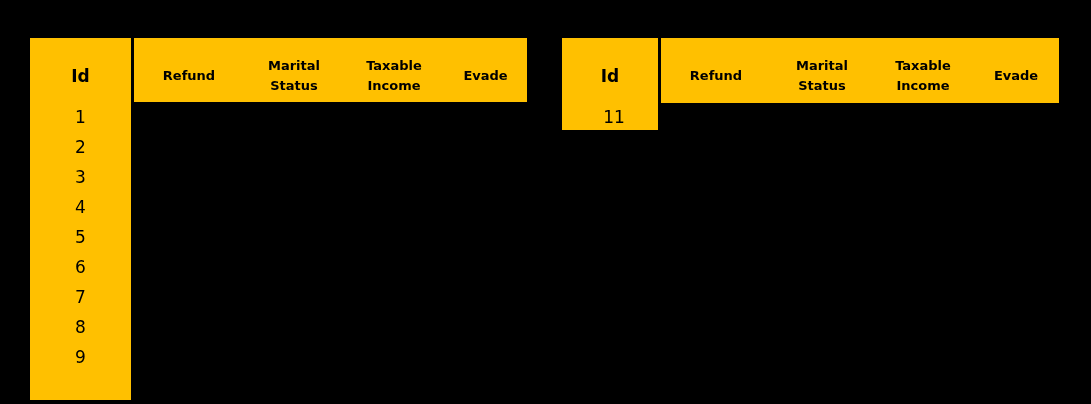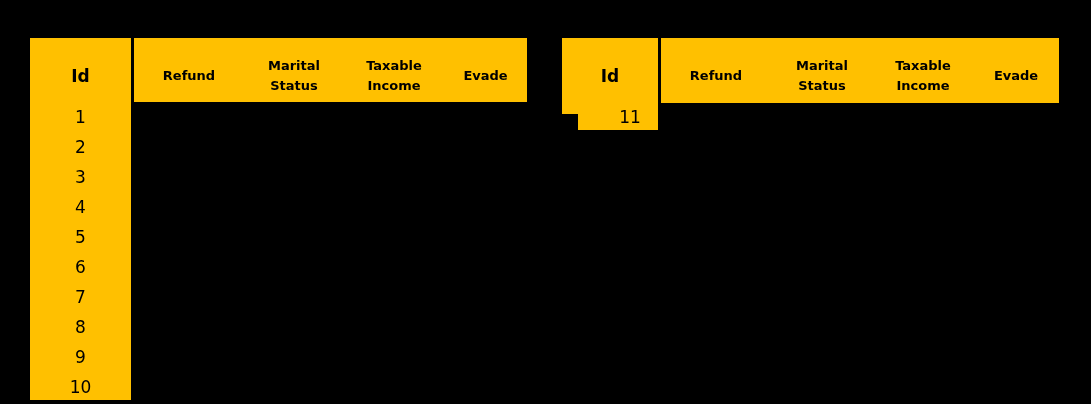--- a/index.html
+++ b/index.html
@@ -135,23 +135,20 @@
     </div>
     <div class="id-cell" style="height:30px;">
       <span>7</span>
     </div>
     <div class="id-cell" style="height:30px;">
       <span>8</span>
     </div>
     <div class="id-cell" style="height:30px;">
       <span>9</span>
     </div>
-    <div class="id-cell" style="height:30px;">
-      <span>10</span>
-    </div>
   </div>
 
   <div class="empty-body" style="left:101px; top:64px; width:396px; height:298px;"></div>
 </div>
 
 <div class="table-block" style="left:562px; top:38px; width:497px; height:92px;">
 
   <div class="header-row" style="width:497px;">
     <div class="hcell id-head" style="width:96px;">
       <span>Id</span>
@@ -172,20 +169,20 @@
           <span class="two-line">Taxable</span>
           <span class="two-line">Income</span>
         </span>
       </div>
       <div class="hcell" style="width:86px;">
         <span>Evade</span>
       </div>
     </div>
   </div>
 
-  <div class="id-body" style="left:16px; top:65px; width:96px; height:27px;padding-left:8px;">
+  <div class="id-body" style="left:0px; top:65px; width:96px; height:27px;padding-left:8px;">
     <div class="id-cell" style="height:27px;">
       <span>11</span>
     </div>
   </div>
 
   <div class="empty-body" style="left:96px; top:65px; width:401px; height:27px;"></div>
 </div>
 
 </body></html>

